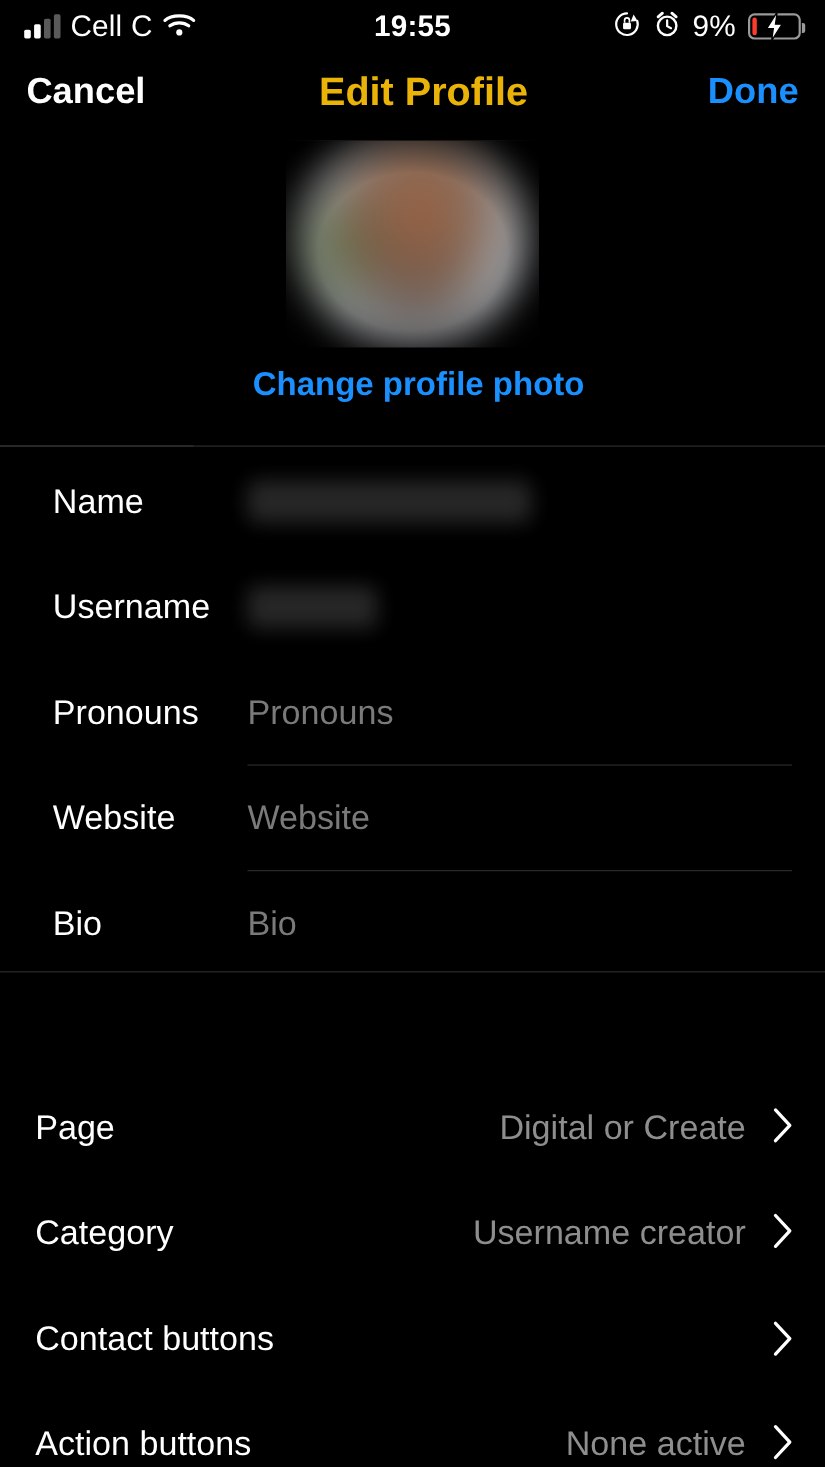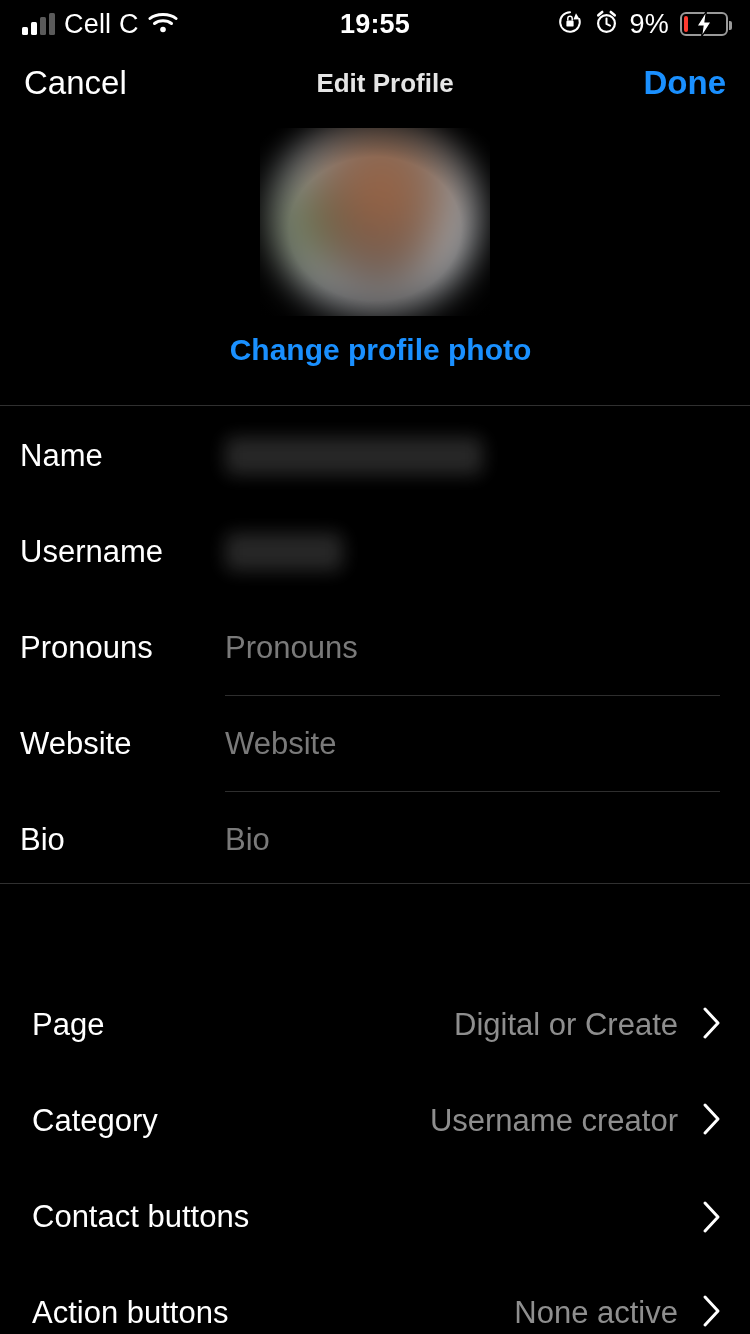--- a/index.html
+++ b/index.html
@@ -126,32 +126,32 @@
     top: 48px; left: 0;
     width: 750px;
     height: 70px;
     display: flex;
     align-items: center;
     padding: 0 24px;
     z-index: 5;
   }
   .nav-cancel {
     font-size: 33px;
-    font-weight: 400;
+    font-weight: 700;
     color: #fff;
     cursor: pointer;
     white-space: nowrap;
   }
   .nav-title {
     position: absolute;
     left: 0; right: 0;
     text-align: center;
-    font-size: 26px;
+    font-size: 36px;
     font-weight: 700;
-    color: #e5e5e5;
+    color: #eab308;
     pointer-events: none;
     margin-left: 20px;
   }
   .nav-done {
     margin-left: auto;
     font-size: 33px;
     font-weight: 700;
     color: #1a90ff;
     cursor: pointer;
     position: relative;
@@ -235,21 +235,21 @@
   .field-row {
     position: absolute;
     left: 0;
     width: 750px;
     height: 96px;
     display: flex;
     align-items: center;
   }
   .field-label {
     width: 225px;
-    padding-left: 20px;
+    padding-left: 48px;
     font-size: 31px;
     font-weight: 400;
     color: #ffffff;
   }
   .field-value-area {
     position: relative;
     flex: 1;
     height: 96px;
     display: flex;
     align-items: center;

